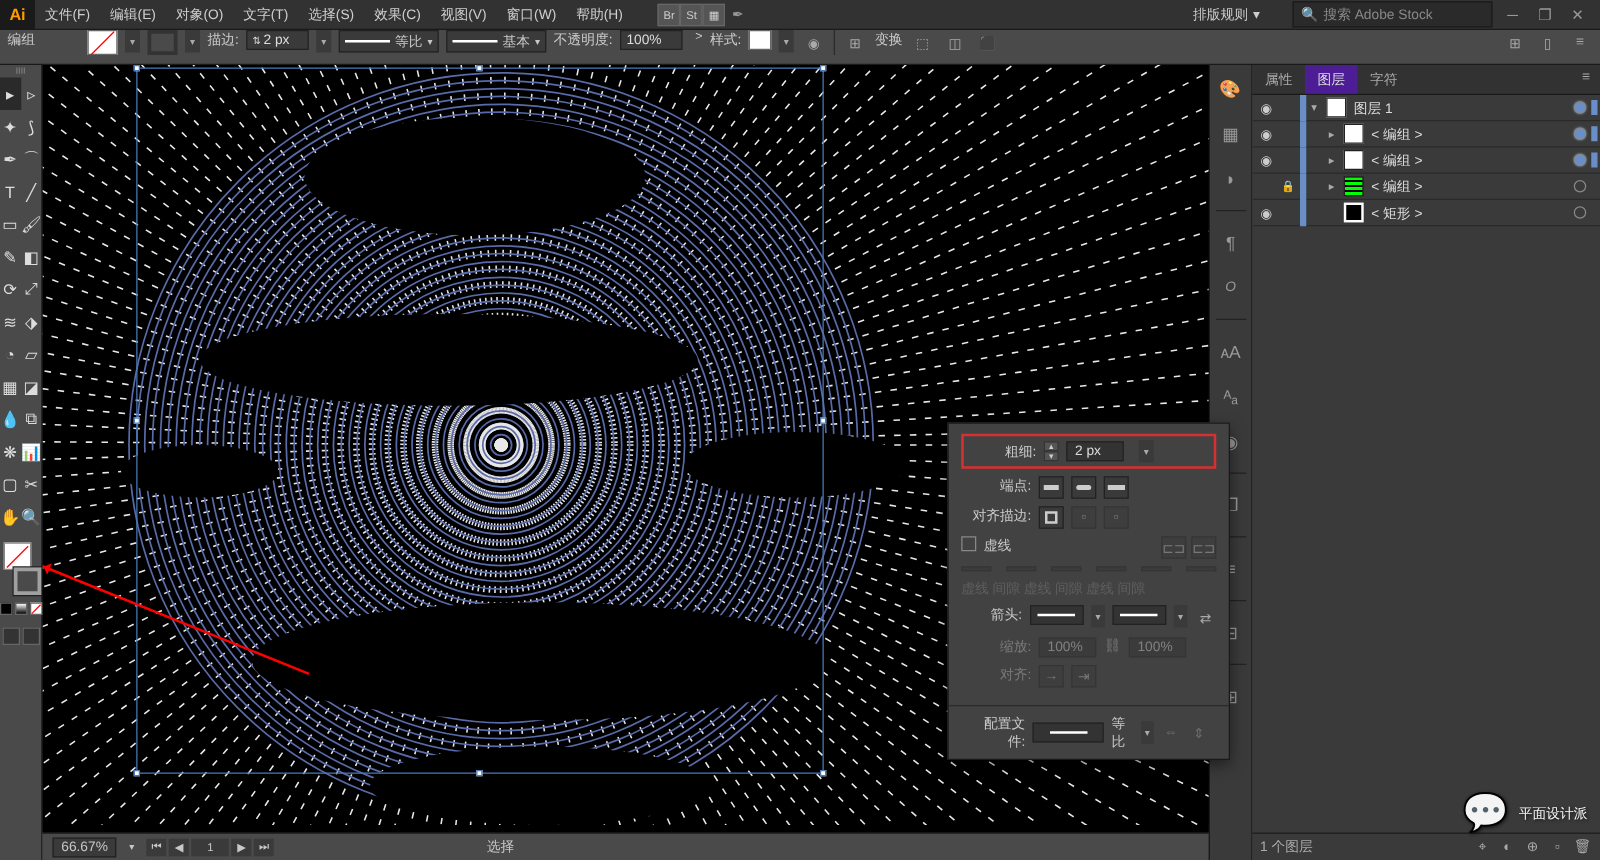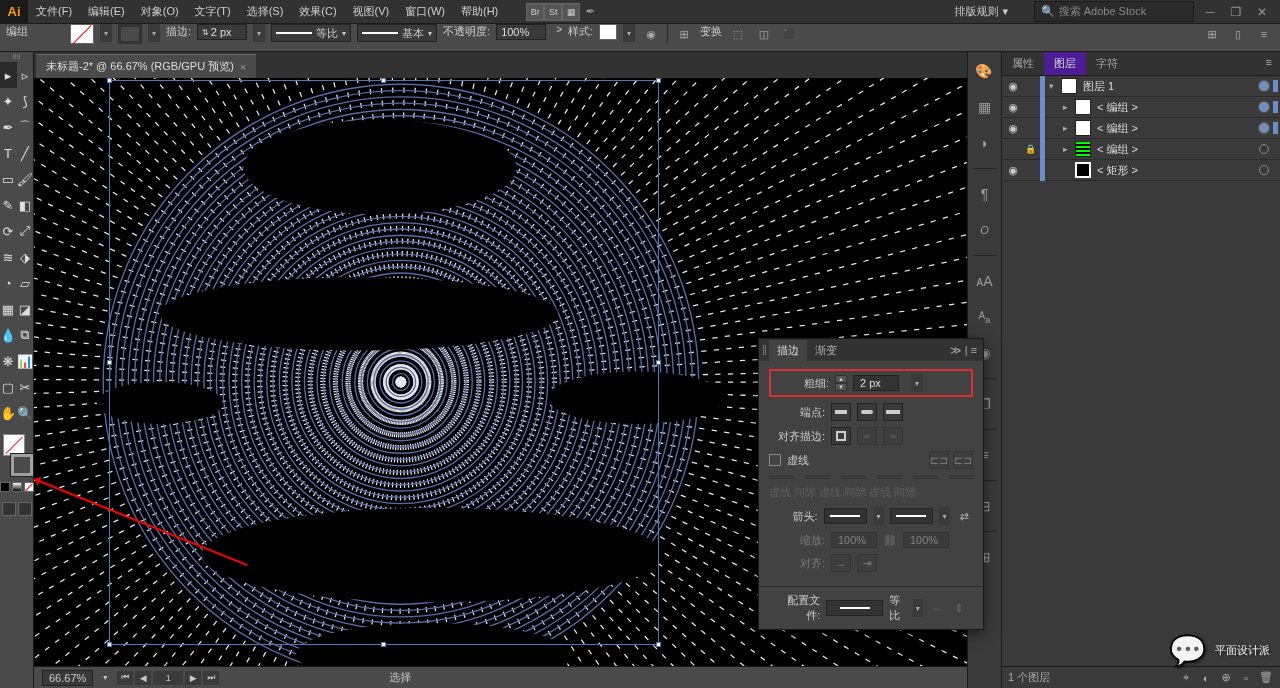--- a/index.html
+++ b/index.html
@@ -89,21 +89,21 @@
 .pf-icon { width:16px; height:14px; display:flex; align-items:center; justify-content:center; }
 
 .stroke-panel { position:absolute; left:758px; top:338px; width:226px; background:#424242; border:1px solid #1a1a1a; box-shadow:0 4px 12px rgba(0,0,0,.5); z-index:50; }
 .sp-tabs { height:22px; background:#323232; display:flex; align-items:center; }
 .sp-grip { width:10px; display:flex; justify-content:center; gap:1px; }
 .sp-grip span { width:1px; height:10px; background:#777; }
 .sp-tab { padding:3px 8px; color:#aaa; }
 .sp-tab.active { background:#424242; color:#ddd; }
 .sp-collapse { margin-left:auto; padding:0 6px; color:#aaa; }
 .sp-body { padding:8px 10px; }
-.sp-row { display:flex; align-items:center; margin-bottom:6px; gap:6px; }
+.sp-row { display:flex; margin-bottom:6px; gap:6px; }
 .sp-label { width:56px; text-align:right; color:#ccc; }
 .weight-box { display:flex; align-items:center; border:2px solid #d83030; padding:3px 2px; }
 .stepper { display:flex; flex-direction:column; width:12px; }
 .stepper div { height:8px; background:#555; border:1px solid #333; font-size:7px; display:flex; align-items:center; justify-content:center; color:#ccc; }
 .val-field { background:#333; border:1px solid #222; padding:1px 6px; width:46px; color:#ddd; }
 .cap-btn { width:20px; height:18px; background:#3a3a3a; border:1px solid #222; display:flex; align-items:center; justify-content:center; }
 .cap-btn svg { display:block; }
 .disabled-row { opacity:.4; }
 .dash-chk { width:12px; height:12px; border:1px solid #888; }
 .arrow-swatch { width:50px; height:16px; background:#333; border:1px solid #222; display:flex; align-items:center; justify-content:center; }
@@ -264,26 +264,20 @@
       <div class="m2"></div>
       <div class="m3"></div>
     </div>
     <div style="display:flex;gap:2px;margin-top:6px">
       <div class="draw-mode"></div>
       <div class="draw-mode"></div>
     </div>
   </div>
 
   <div class="doc-area">
-    <div class="tab-bar">
-      <div class="tab">
-        <span>未标题-2* @ 66.67% (RGB/GPU 预览)</span>
-        <span class="tab-close">×</span>
-      </div>
-    </div>
     <div class="canvas-wrap">
       <svg class="canvas" viewBox="0 0 890 580">
         <rect width="890" height="580" fill="#000"></rect>
         <g id="dashes" stroke="#e8e8e8" stroke-width="1.2" stroke-dasharray="5 7" fill="none">
             <line x1="350" y1="290" x2="1050" y2="290"></line>
             <line x1="350" y1="290" x2="1049.4840414874348" y2="316.87146636126397"></line>
             <line x1="350" y1="290" x2="1047.9369265588443" y2="343.70331968877304"></line>
             <line x1="350" y1="290" x2="1045.3609359202774" y2="370.4560053450066"></line>
             <line x1="350" y1="290" x2="1041.759867012587" y2="397.09008539882666"></line>
             <line x1="350" y1="290" x2="1037.139028413365" y2="423.56629676358136"></line>
@@ -623,29 +617,20 @@
         <div class="pf-icon">◐</div>
         <div class="pf-icon">⊕</div>
         <div class="pf-icon">▫</div>
         <div class="pf-icon">🗑</div>
       </div>
     </div>
   </div>
 </div>
 
 <div class="stroke-panel">
-  <div class="sp-tabs">
-    <div class="sp-grip">
-        <span></span>
-        <span></span>
-      </div>
-    <div class="sp-tab active">描边</div>
-    <div class="sp-tab">渐变</div>
-    <div class="sp-collapse">≫ | ≡</div>
-  </div>
   <div class="sp-body">
     <div class="sp-row weight-box">
       <span class="sp-label">粗细:</span>
       <div class="stepper">
           <div>▴</div>
           <div>▾</div>
         </div>
       <div class="val-field">2 px</div>
       <div class="dd" style="margin-left:6px">▾</div>
     </div>

